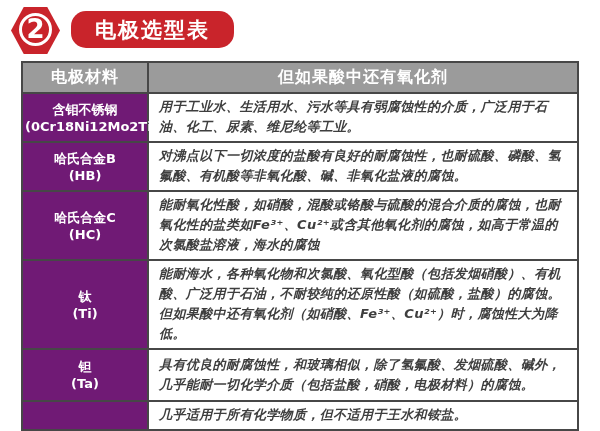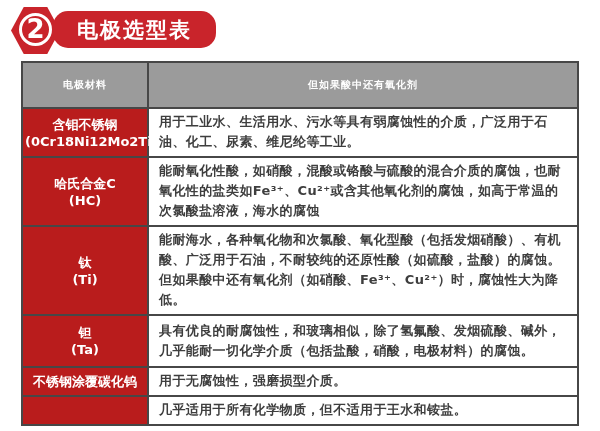--- a/index.html
+++ b/index.html
@@ -19,49 +19,49 @@
   }
   .ring {
     position: absolute; left: 8px; top: 6px; width: 33px; height: 33px;
     border: 3px solid #ffffff; border-radius: 50%;
   }
   .num {
     position: absolute; inset: 0; display: flex; align-items: center; justify-content: center;
     color: #ffffff; font-size: 26px; font-weight: bold; padding-bottom: 3px;
   }
   .banner {
-    position: absolute; left: 53px; top: 11px; height: 37px; min-width: 156px;
+    position: absolute; left: 71px; top: 11px; height: 37px; min-width: 156px;
     background: #c9242b; border-radius: 15px;
     display: flex; align-items: center; justify-content: center; padding: 0 24px;
   }
   .banner .title {
     color: #ffffff; font-size: 21px; font-weight: bold; letter-spacing: 2px;
     white-space: nowrap;
   }
 
   
   table {
     width: 558px; margin-left: 21px; border-collapse: collapse; table-layout: fixed;
     border: 2px solid #474747;
   }
   col.c1 { width: 126px; }
   th, td { border: 2px solid #474747; vertical-align: middle; }
   th {
-    background: #9b9b9b; color: #ffffff; font-size: 10px; font-weight: bold;
-    height: 46px; text-align: center; letter-spacing: 1px;
+    background: #9b9b9b; color: #ffffff; font-size: 16px; font-weight: bold;
+    height: 31px; text-align: center; letter-spacing: 1px;
   }
   td.mat {
-    background: #b91c1c; color: #ffffff; text-align: center;
+    background: #701a75; color: #ffffff; text-align: center;
     font-size: 13px; font-weight: bold; line-height: 17px; padding: 4px 2px;
   }
   td.mat .code { display: block; font-weight: bold; text-align: center; }
   td.mat .name { display: block; }
   td.desc {
     background: #ffffff; color: #3e3e3e; font-size: 13px; font-weight: bold;
-    line-height: 20px; padding: 3px 9px 4px 10px; text-align: left; letter-spacing: 0.4px;
+    line-height: 20px; padding: 3px 9px 4px 10px; text-align: left; letter-spacing: 0.4px; font-style: italic;
   }
 </style>
 </head>
 <body>
 
 <div class="page">
 
   <div class="header">
     <div class="badge">
       <div class="hex"></div>
@@ -85,20 +85,27 @@
     </tr>
 
     <tr style="height:48px">
       <td class="mat">
         <span class="name">含钼不锈钢</span>
         <span class="code">(0Cr18Ni12Mo2Ti)</span>
       </td>
       <td class="desc">用于工业水、生活用水、污水等具有弱腐蚀性的介质，广泛用于石油、化工、尿素、维尼纶等工业。</td>
     </tr>
 
+    <tr style="height:45px">
+      <td class="mat">
+        <span class="name">哈氏合金B</span>
+        <span class="code">(HB)</span>
+      </td>
+      <td class="desc">对沸点以下一切浓度的盐酸有良好的耐腐蚀性，也耐硫酸、磷酸、氢氟酸、有机酸等非氧化酸、碱、非氧化盐液的腐蚀。</td>
+    </tr>
 
     <tr style="height:62px">
       <td class="mat">
         <span class="name">哈氏合金C</span>
         <span class="code">(HC)</span>
       </td>
       <td class="desc">能耐氧化性酸，如硝酸，混酸或铬酸与硫酸的混合介质的腐蚀，也耐氧化性的盐类如Fe³⁺、Cu²⁺或含其他氧化剂的腐蚀，如高于常温的次氯酸盐溶液，海水的腐蚀</td>
     </tr>
 
     <tr style="height:74px">
@@ -110,26 +117,20 @@
     </tr>
 
     <tr style="height:52px">
       <td class="mat">
         <span class="name">钽</span>
         <span class="code">(Ta)</span>
       </td>
       <td class="desc">具有优良的耐腐蚀性，和玻璃相似，除了氢氟酸、发烟硫酸、碱外，几乎能耐一切化学介质（包括盐酸，硝酸，电极材料）的腐蚀。</td>
     </tr>
 
-    <tr style="height:22px">
-      <td class="mat">
-        <span class="name">不锈钢涂覆碳化钨</span>
-      </td>
-      <td class="desc">用于无腐蚀性，强磨损型介质。</td>
-    </tr>
 
     <tr style="height:24px">
       <td class="mat">
         
       </td>
       <td class="desc">几乎适用于所有化学物质，但不适用于王水和铵盐。</td>
     </tr>
   </tbody>
     </table>
 

